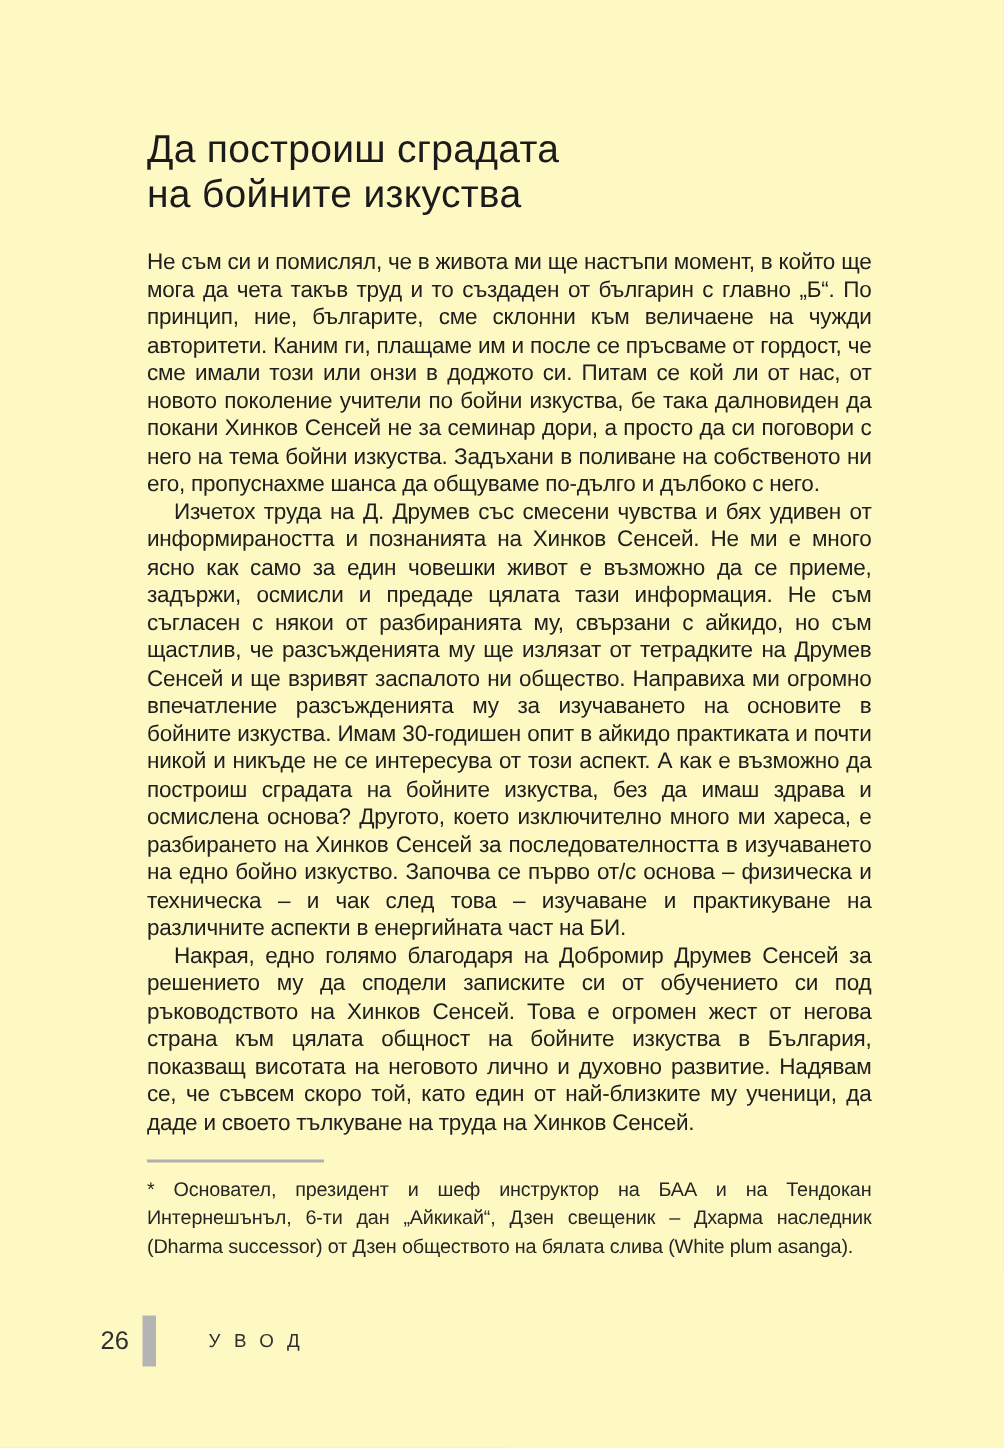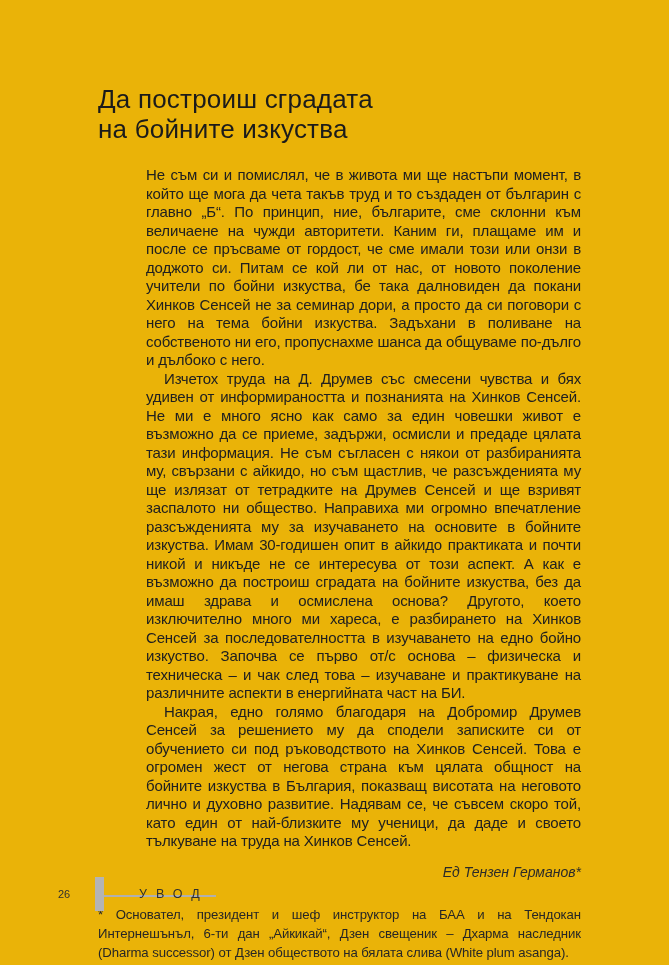--- a/index.html
+++ b/index.html
@@ -3,21 +3,21 @@
 <meta charset="utf-8">
 <style>
   * { margin: 0; padding: 0; box-sizing: border-box; }
   html, body { background: #e9e9e9; }
   body { font-family: "Liberation Sans", "DejaVu Sans", sans-serif; }
 
   .page {
     position: relative;
     width: 669px;
     height: 965px;
-    background: #eab308;
+    background: #fef9c3;
     margin: 0 auto;
     overflow: hidden;
     color: #1f1f1f;
   }
 
   .content {
     position: absolute;
     left: 98px;
     top: 84px;
     width: 483px;
@@ -32,21 +32,20 @@
   }
   .page-title span { display: block; }
 
   .article-body {
     margin-top: 22px;
     font-size: 15px;
     line-height: 18.5px;
     text-align: justify;
     letter-spacing: -0.15px;
     color: #202020;
-    margin-left: 48px;
   }
   .article-body p { text-indent: 18px; }
   .article-body p.no-indent { text-indent: 0; }
 
   .signature {
     margin-top: 13px;
     text-align: right;
     font-style: italic;
     font-size: 14px;
     color: #2a2a2a;
@@ -71,23 +70,24 @@
 
   .footer {
     position: absolute;
     left: 58px;
     top: 877px;
     display: flex;
     align-items: center;
     height: 34px;
   }
   .page-number {
-    font-size: 11px;
+    font-size: 17px;
     color: #2f2f2f;
     width: 37px;
+    text-align: center;
   }
   .footer-bar {
     width: 9px;
     height: 34px;
     background: #b4b4b4;
   }
   .section-label {
     margin-left: 35px;
     font-size: 12.5px;
     letter-spacing: 9px;
@@ -105,21 +105,20 @@
       <span>Да построиш сградата</span>
       <span>на бойните изкуства</span>
     </h1>
 
     <div class="article-body">
       <p class="no-indent">Не съм си и помислял, че в живота ми ще настъпи момент, в който ще мога да чета такъв труд и то създаден от българин с главно „Б“. По принцип, ние, българите, сме склонни към величаене на чужди авторитети. Каним ги, плащаме им и после се пръсваме от гордост, че сме имали този или онзи в доджото си. Питам се кой ли от нас, от новото поколение учители по бойни изкуства, бе така далновиден да покани Хинков Сенсей не за семинар дори, а просто да си поговори с него на тема бойни изкуства. Задъхани в поливане на собственото ни его, пропуснахме шанса да общуваме по-дълго и дълбоко с него.</p>
       <p>Изчетох труда на Д. Друмев със смесени чувства и бях удивен от информираността и познанията на Хинков Сенсей. Не ми е много ясно как само за един човешки живот е възможно да се приеме, задържи, осмисли и предаде цялата тази информация. Не съм съгласен с някои от разбиранията му, свързани с айкидо, но съм щастлив, че разсъжденията му ще излязат от тетрадките на Друмев Сенсей и ще взривят заспалото ни общество. Направиха ми огромно впечатление разсъжденията му за изучаването на основите в бойните изкуства. Имам 30-годишен опит в айкидо практиката и почти никой и никъде не се интересува от този аспект. А как е възможно да построиш сградата на бойните изкуства, без да имаш здрава и осмислена основа? Другото, което изключително много ми хареса, е разбирането на Хинков Сенсей за последователността в изучаването на едно бойно изкуство. Започва се първо от/с основа – физическа и техническа – и чак след това – изучаване и практикуване на различните аспекти в енергийната част на БИ.</p>
       <p>Накрая, едно голямо благодаря на Добромир Друмев Сенсей за решението му да сподели записките си от обучението си под ръководството на Хинков Сенсей. Това е огромен жест от негова страна към цялата общност на бойните изкуства в България, показващ висотата на неговото лично и духовно развитие. Надявам се, че съвсем скоро той, като един от най-близките му ученици, да даде и своето тълкуване на труда на Хинков Сенсей.</p>
     </div>
 
-    <div class="signature">Ед Тензен Германов*</div>
 
     <hr class="footnote-rule">
 
     <p class="footnote">* Основател, президент и шеф инструктор на БАА и на Тендокан Интернешънъл, 6-ти дан „Айкикай“, Дзен свещеник – Дхарма наследник (Dharma successor) от Дзен обществото на бялата слива (White plum asanga).</p>
 
   </div>
 
   <div class="footer">
     <span class="page-number">26</span>
     <span class="footer-bar"></span>

